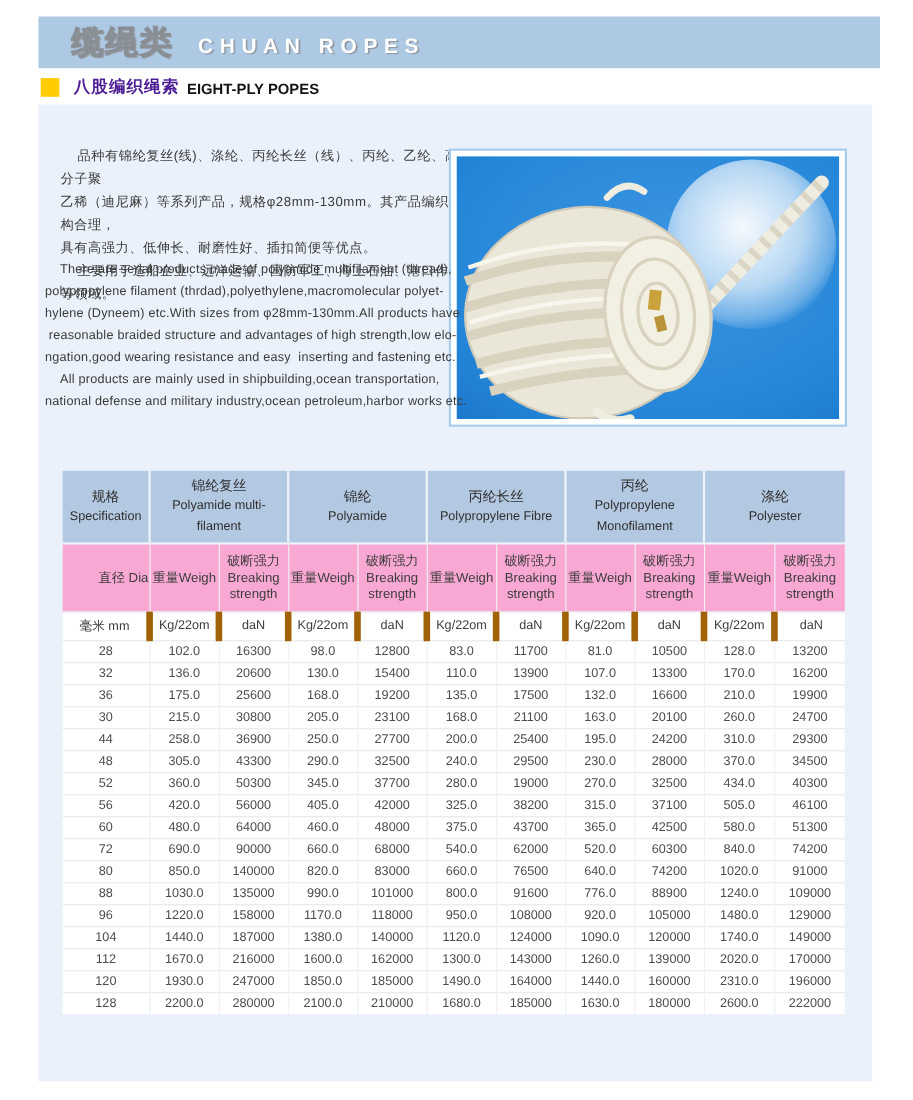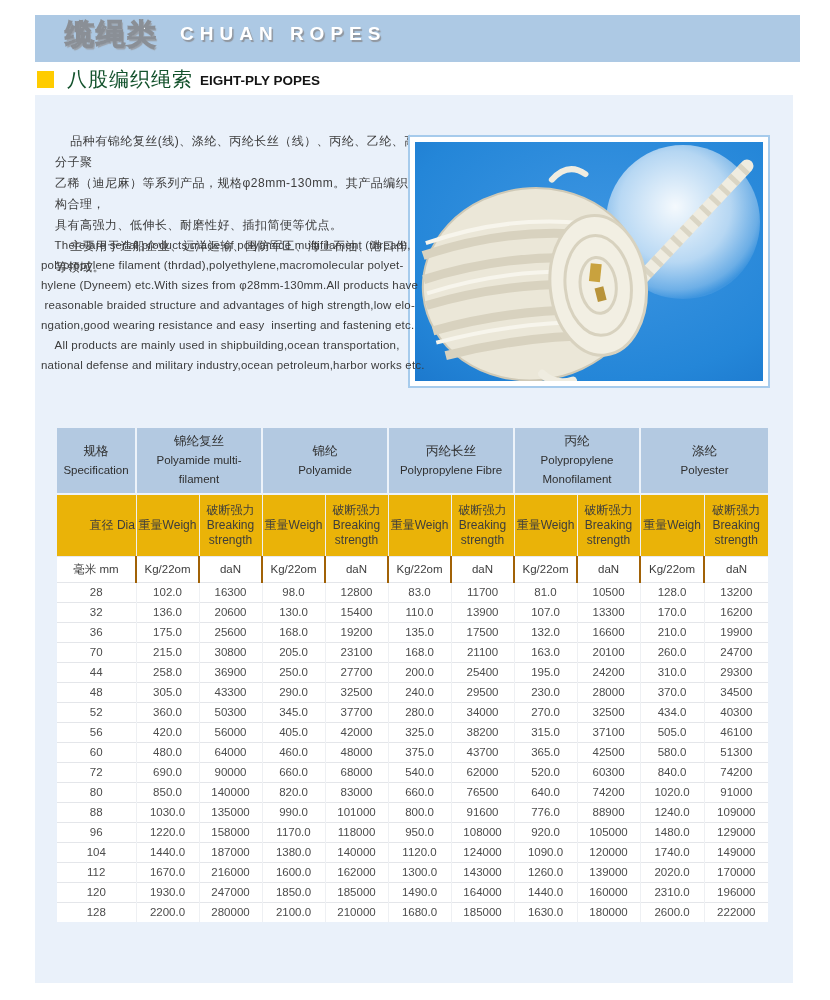--- a/index.html
+++ b/index.html
@@ -1,39 +1,39 @@
 <!DOCTYPE html>
 <html><head>
 <meta charset="utf-8">
 <style>
   * { margin:0; padding:0; box-sizing:border-box; }
   html,body { width:830px; height:1000px; background:#ffffff; font-family:"Liberation Sans", sans-serif; position:relative; }
 
   .titlebar {
     position:absolute; left:35px; top:15px; width:765px; height:47px;
-    background:#adc9e4; display:flex; padding-left:30px;
+    background:#adc9e4; display:flex; align-items:center; padding-left:30px;
   }
   .title-cn {
     font-size:29px; font-weight:bold; color:#ffffff;
     -webkit-text-stroke:1.2px #8a8f96;
     text-shadow:1.5px 1.5px 1px #9aa0a8;
     letter-spacing:2px;
   }
   .title-en {
     font-size:19px; font-weight:bold; color:#ffffff; letter-spacing:6px;
     margin-left:22px; margin-top:8px;
     text-shadow:1.5px 1.5px 1px #8f959d;
   }
 
   .subtitle {
     position:absolute; left:37px; top:66px; height:26px;
     display:flex; align-items:center;
   }
   .bullet { width:17px; height:17px; background:#ffcc00; margin-right:13px; }
-  .subtitle-cn { font-size:20px; font-weight:normal; color:#14532d; letter-spacing:1px; }
+  .subtitle-cn { font-size:15px; font-weight:bold; color:#4c1d95; letter-spacing:1px; }
   .subtitle-en { font-size:13.5px; font-weight:bold; color:#141414; margin-left:7px; margin-top:2px; }
 
   .panel {
     position:absolute; left:35px; top:95px; width:758px; height:888px;
     background:#eaf1fa;
   }
 
   .intro-cn {
     position:absolute; left:20px; top:36px; width:372px;
     font-size:12px; line-height:21px; color:#3b3b3b;
@@ -60,29 +60,29 @@
   tr.group-row th {
     background:#b3c9e1; height:50px;
     border-left:2px solid #edf3fa; border-bottom:2px solid #edf3fa;
     color:#2f2f2f; padding:4px 0;
   }
   tr.group-row th:first-child { border-left:none;margin-top:26px; }
   .grp-cn { font-size:12.5px; line-height:19px; }
   .grp-en { font-size:11.5px; line-height:19px; }
 
   tr.sub-row th {
-    background:#eab308; height:62px; font-size:12px; color:#3d3d3d;
+    background:#f9a8d4; height:62px; font-size:12px; color:#3d3d3d;
     border-left:1px solid #eef0f3;
   }
   tr.sub-row th:first-child { border-left:none;padding-left:32px; }
   .strength-label { white-space:pre-line; line-height:15px; }
 
   tr.unit-row th {
     background:#ffffff; height:26px; font-size:11.5px; color:#3d3d3d;
-    border-left:2px solid #a16207; border-top:1px solid #e8eaee;
+    border-left:6px solid #a16207; border-top:1px solid #e8eaee;
   }
   tr.unit-row th:first-child { border-left:none; }
 
   tbody td {
     background:#ffffff; height:19px; line-height:19px;
     font-size:11.5px; color:#4c4c4c;
     border-top:1px solid #e4e6ea; border-left:1px solid #eef0f3;
   }
   tbody td:first-child { border-left:none; }
 </style>
@@ -269,21 +269,21 @@
           <td>168.0</td>
           <td>19200</td>
           <td>135.0</td>
           <td>17500</td>
           <td>132.0</td>
           <td>16600</td>
           <td>210.0</td>
           <td>19900</td>
         </tr>
         <tr>
-          <td>70</td>
+          <td>30</td>
           <td>215.0</td>
           <td>30800</td>
           <td>205.0</td>
           <td>23100</td>
           <td>168.0</td>
           <td>21100</td>
           <td>163.0</td>
           <td>20100</td>
           <td>260.0</td>
           <td>24700</td>
@@ -314,21 +314,21 @@
           <td>370.0</td>
           <td>34500</td>
         </tr>
         <tr>
           <td>52</td>
           <td>360.0</td>
           <td>50300</td>
           <td>345.0</td>
           <td>37700</td>
           <td>280.0</td>
-          <td>34000</td>
+          <td>19000</td>
           <td>270.0</td>
           <td>32500</td>
           <td>434.0</td>
           <td>40300</td>
         </tr>
         <tr>
           <td>56</td>
           <td>420.0</td>
           <td>56000</td>
           <td>405.0</td>

